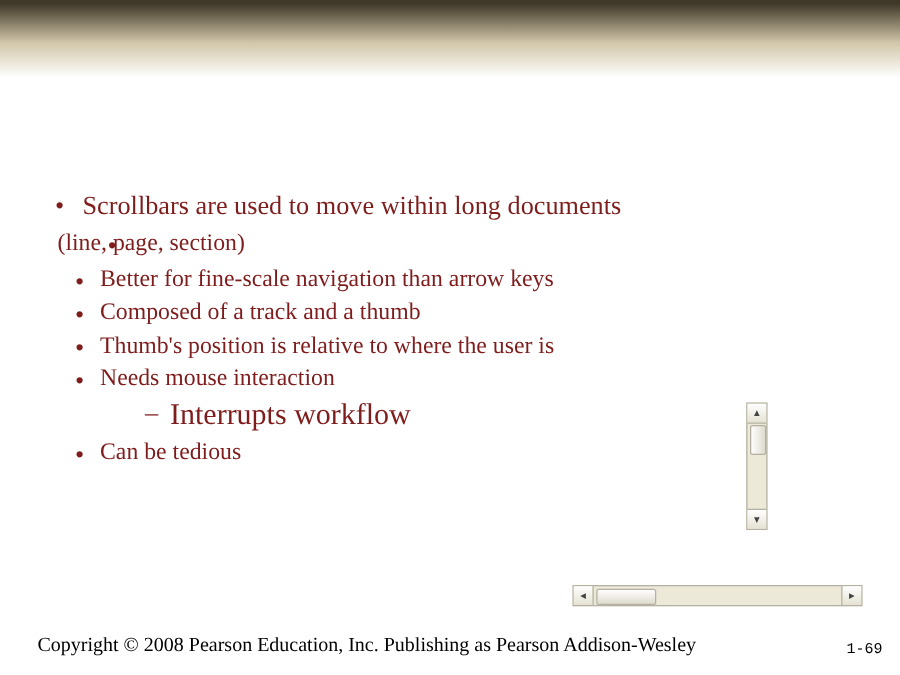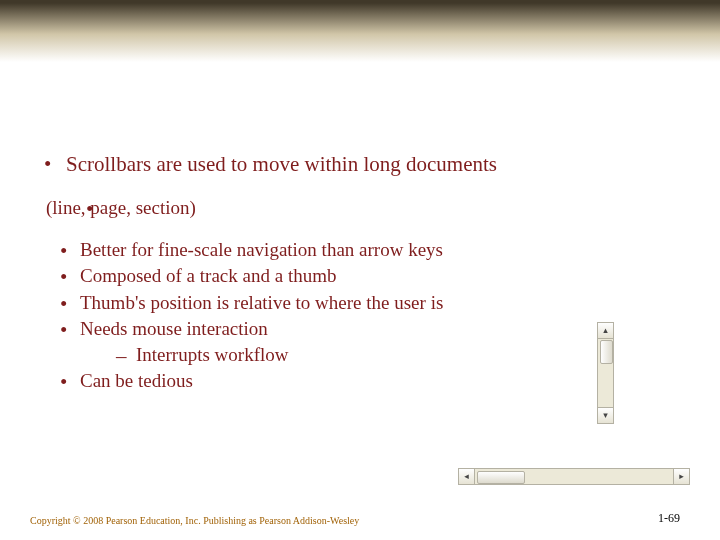--- a/index.html
+++ b/index.html
@@ -6,29 +6,29 @@
   .slide{position:relative;width:720px;height:540px}
   .topband{position:absolute;top:0;left:0;width:720px;height:62px;
     background:linear-gradient(to bottom,#403829 0%,#403829 5%,#d1c6a8 55%,#ffffff 100%)}
   .title{position:absolute;left:30px;top:76px;width:660px;
     font-family:Arial,Helvetica,sans-serif;font-weight:700;font-size:29px;color:#010048}
   .title .em{font-style:italic}
   .content{position:absolute;left:40px;top:150px;width:640px;color:#7f1d1d;font-size:21px;line-height:1.38}
   .content ul{list-style:none;margin:0;padding:0}
   .content ul>li{position:relative;padding-left:26px;margin:0}
   .content ul>li::before{content:"•";position:absolute;left:4px;top:0;font-size:21px}
-  ul.sub{font-size:19px;margin-top:16px}
+  ul.sub{font-size:19px;margin-top:3px}
   ul.sub>li{padding-left:40px}
   ul.sub>li::before{content:"•";left:20px}
-  ul.subsub{font-size:19px}
+  ul.subsub{font-size:24px}
   ul.subsub>li{padding-left:56px}
   ul.subsub>li::before{content:"–";left:36px}
   .cont{display:block}
-  .footer-left{position:absolute;left:30px;bottom:14px;font-size:10px;color:#a16207;font-family:"Times New Roman",serif}
-  .footer-right{position:absolute;right:40px;bottom:14px;font-size:12px;color:#000;font-family:Liberation Serif, serif}
+  .footer-left{position:absolute;left:30px;bottom:14px;font-size:16px;color:#000000;font-family:"Times New Roman",serif}
+  .footer-right{position:absolute;right:14px;bottom:14px;font-size:12px;color:#000;font-family:Liberation Mono, monospace}
 
   
   .vscroll{position:absolute;right:106px;top:322px;width:15px;height:100px;background:#ece9d8;border:1px solid #b4b1a3}
   .vscroll .arrow{position:absolute;left:0;width:15px;height:15px;background:linear-gradient(to bottom,#fefefe,#e6e3d4);border-bottom:1px solid #b4b1a3;text-align:center;font-size:9px;line-height:15px;color:#444}
   .vscroll .arrow.bottom{bottom:0;border-top:1px solid #b4b1a3;border-bottom:none}
   .vscroll .thumb{position:absolute;left:2px;top:17px;width:11px;height:22px;background:linear-gradient(to right,#fefefe,#dedbce);border:1px solid #b4b1a3;border-radius:2px}
 
   .hscroll{position:absolute;right:30px;bottom:55px;width:230px;height:15px;background:#ece9d8;border:1px solid #b4b1a3}
   .hscroll .arrow{position:absolute;top:0;width:15px;height:15px;background:linear-gradient(to bottom,#fefefe,#e6e3d4);text-align:center;font-size:9px;line-height:15px;color:#444}
   .hscroll .arrow.left{left:0;border-right:1px solid #b4b1a3}

